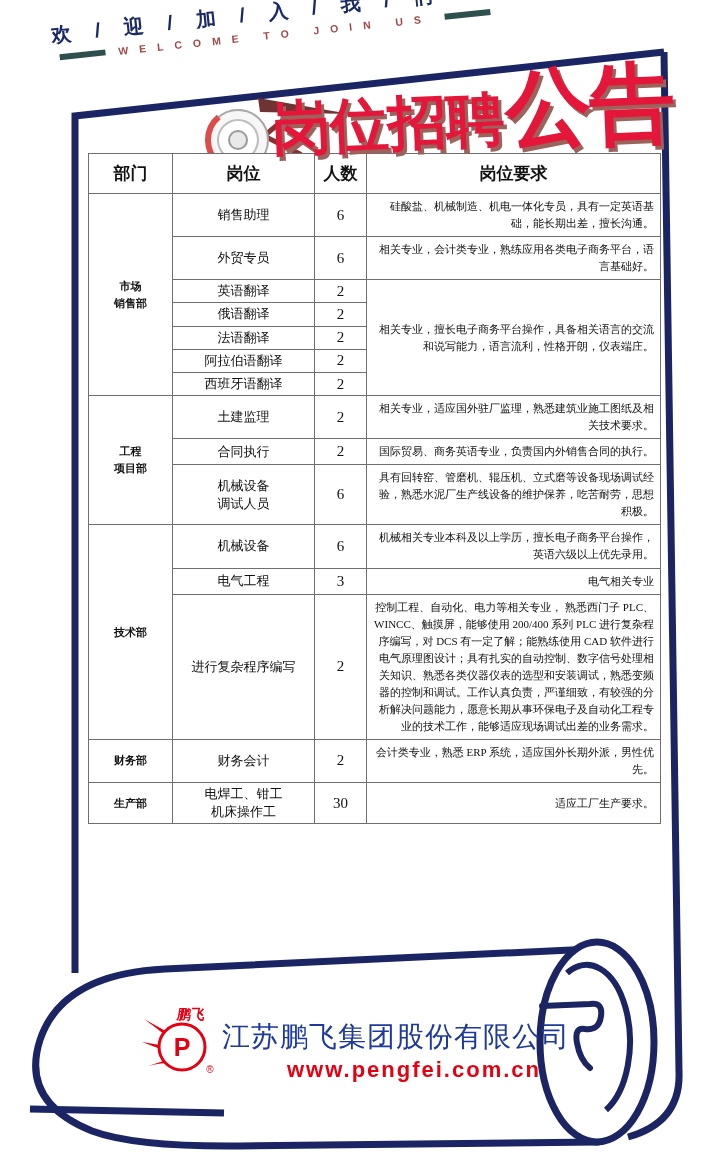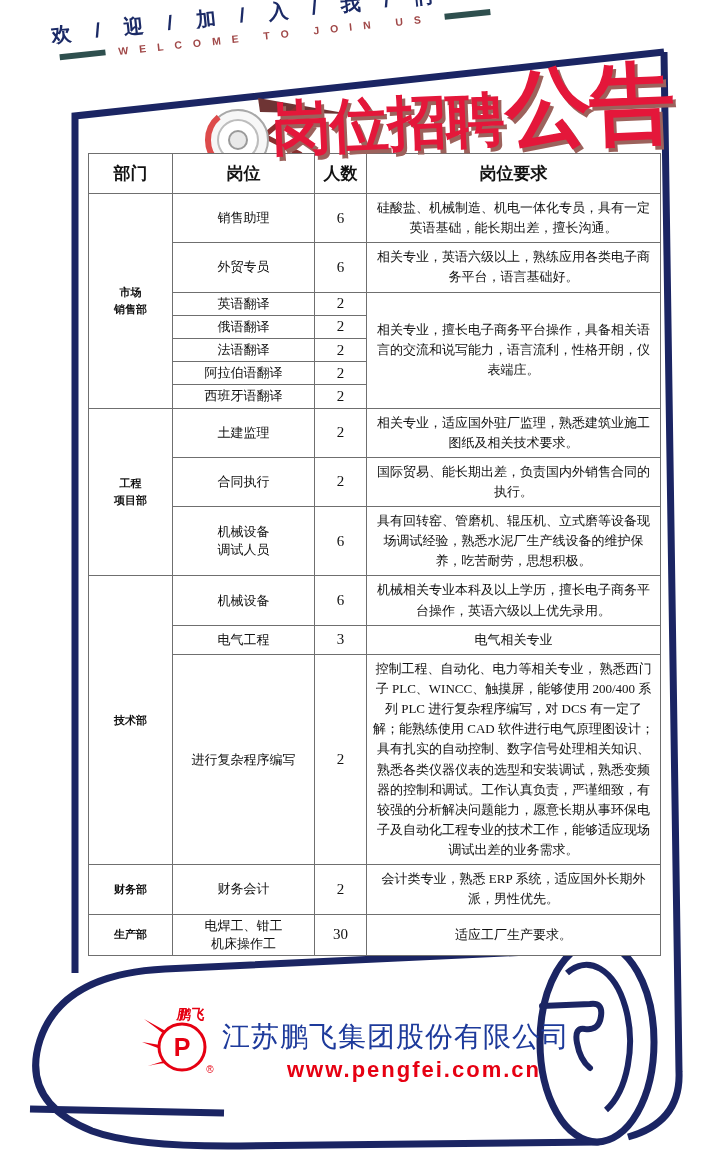--- a/index.html
+++ b/index.html
@@ -62,21 +62,21 @@
   td.dept{
     font-weight:bold;font-size:11px;text-align:center;
     line-height:1.55;padding:2px;vertical-align:middle;
   }
   td.pos{
     font-size:13px;text-align:center;line-height:1.4;
     padding:2px;vertical-align:middle;
   }
   td.cnt{font-size:15px;text-align:center;vertical-align:middle;padding:2px;}
   td.req{
-    font-size:13px;line-height:1.55;text-align:center;
+    font-size:11px;line-height:1.55;text-align:right;
     padding:4px 6px;vertical-align:middle;
   }
   
   .footer{position:absolute;left:0;top:0;z-index:2;}
   .logo{position:absolute;left:140px;top:1003px;}
   .company{
     position:absolute;left:222px;top:1018px;
     font-family:"Liberation Sans","DejaVu Sans",sans-serif;
     font-weight:400;font-size:28px;letter-spacing:1px;
     color:var(--company-blue);white-space:nowrap;
@@ -153,21 +153,21 @@
     <tbody>
         <tr>
           <td class="dept" rowspan="7">市场<br>销售部</td>
           <td class="pos">销售助理</td>
           <td class="cnt">6</td>
           <td class="req">硅酸盐、机械制造、机电一体化专员，具有一定英语基础，能长期出差，擅长沟通。</td>
         </tr>
         <tr>
           <td class="pos">外贸专员</td>
           <td class="cnt">6</td>
-          <td class="req">相关专业，英语六级以上，熟练应用各类电子商务平台，语言基础好。</td>
+          <td class="req">相关专业，会计类专业，熟练应用各类电子商务平台，语言基础好。</td>
         </tr>
         <tr>
           <td class="pos">英语翻译</td>
           <td class="cnt">2</td>
           <td class="req" rowspan="5">相关专业，擅长电子商务平台操作，具备相关语言的交流和说写能力，语言流利，性格开朗，仪表端庄。</td>
         </tr>
         <tr>
           <td class="pos">俄语翻译</td>
           <td class="cnt">2</td>
         </tr>
@@ -185,21 +185,21 @@
         </tr>
         <tr>
           <td class="dept" rowspan="3">工程<br>项目部</td>
           <td class="pos">土建监理</td>
           <td class="cnt">2</td>
           <td class="req">相关专业，适应国外驻厂监理，熟悉建筑业施工图纸及相关技术要求。</td>
         </tr>
         <tr>
           <td class="pos">合同执行</td>
           <td class="cnt">2</td>
-          <td class="req">国际贸易、能长期出差，负责国内外销售合同的执行。</td>
+          <td class="req">国际贸易、商务英语专业，负责国内外销售合同的执行。</td>
         </tr>
         <tr>
           <td class="pos">机械设备<br>调试人员</td>
           <td class="cnt">6</td>
           <td class="req">具有回转窑、管磨机、辊压机、立式磨等设备现场调试经验，熟悉水泥厂生产线设备的维护保养，吃苦耐劳，思想积极。</td>
         </tr>
         <tr>
           <td class="dept" rowspan="3">技术部</td>
           <td class="pos">机械设备</td>
           <td class="cnt">6</td>

